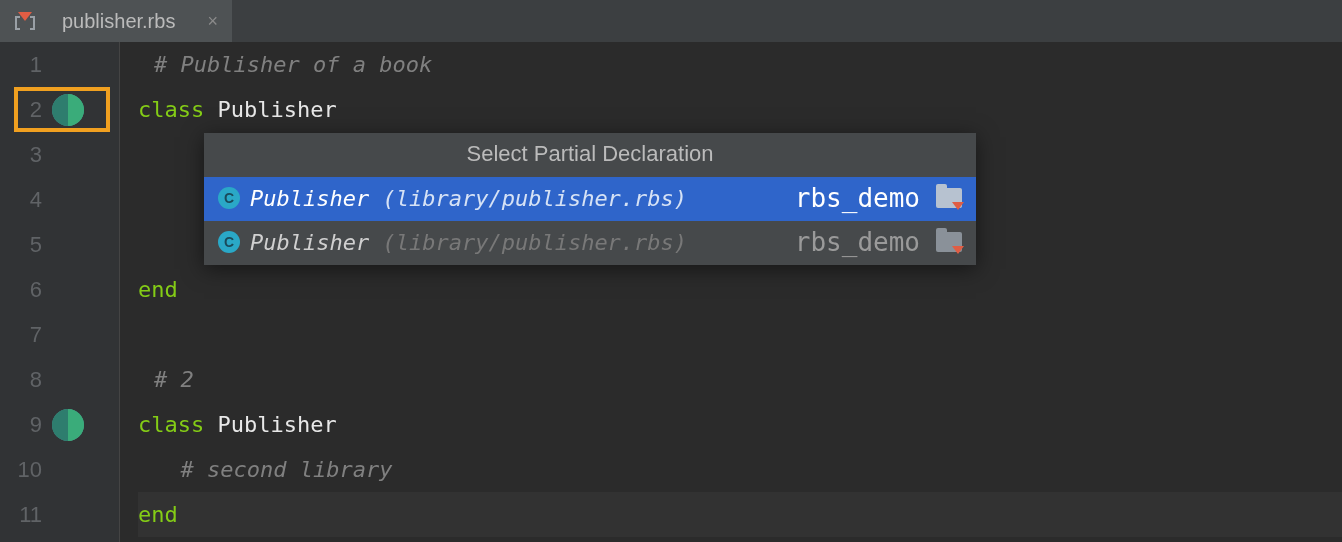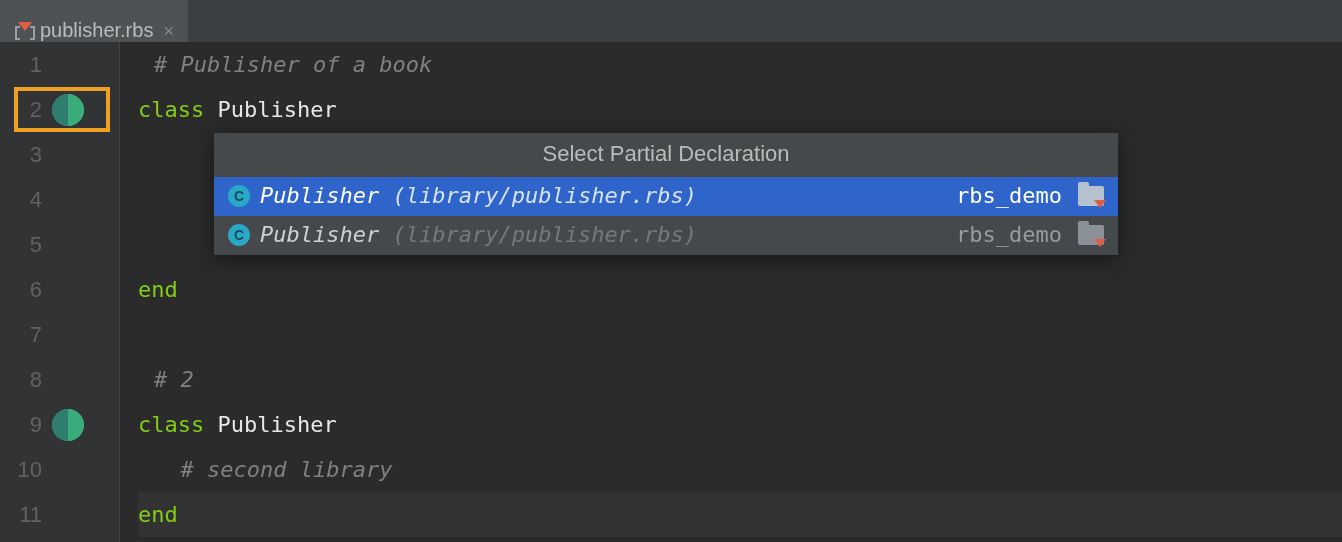--- a/index.html
+++ b/index.html
@@ -14,23 +14,23 @@
 }
 .tab-bar {
   height: 42px;
   background: #3c3f41;
   display: flex;
   align-items: stretch;
 }
 .tab {
   background: #4e5254;
   display: flex;
-  align-items: flex-end;
+  align-items: center;
   padding: 0 14px 0 14px;
-  gap: 4px;
+  gap: 26px;
   position: relative;
 }
 .tab-icon {
   width: 22px;
   height: 22px;
   display: flex;
   align-items: center;
   justify-content: center;
 }
 .ruby-icon-box {
@@ -140,23 +140,23 @@
   height: 45px;
   display: flex;
   align-items: center;
   white-space: pre;
 }
 .c-comment { color: #808080; font-style: italic; margin-left: 16px; }
 .c-keyword { color: #84cc16; }
 .c-class { color: #e8e8e8; }
 .popup {
   position: absolute;
-  left: 94px;
+  left: 84px;
   top: 91px;
-  width: 904px;
+  width: 772px;
   background: #46494b;
   box-shadow: 0 4px 20px rgba(0,0,0,0.5);
   font-family: -apple-system, 'Segoe UI', sans-serif;
 }
 .popup-title {
   text-align: center;
   padding: 8px 0 10px 0;
   color: #bbbbbb;
   font-size: 22px;
 }
@@ -185,21 +185,21 @@
   font-size: 22px;
   flex: 1;
   font-style: italic;
 }
 .popup-item.selected .popup-text .main { color: #ffffff; }
 .popup-item.selected .popup-text .paren { color: #d6e2f5; }
 .popup-item:not(.selected) .popup-text .main { color: #d0d0d0; }
 .popup-item:not(.selected) .popup-text .paren { color: #787878; }
 .popup-module {
   font-family: 'Menlo', 'Consolas', monospace;
-  font-size: 22px;
+  font-size: 26px;
 }
 .popup-item.selected .popup-module { color: #ffffff; }
 .popup-item:not(.selected) .popup-module { color: #9a9a9a; }
 .folder-icon {
   width: 26px;
   height: 20px;
   position: relative;
   margin-left: 6px;
 }
 .folder-body {

